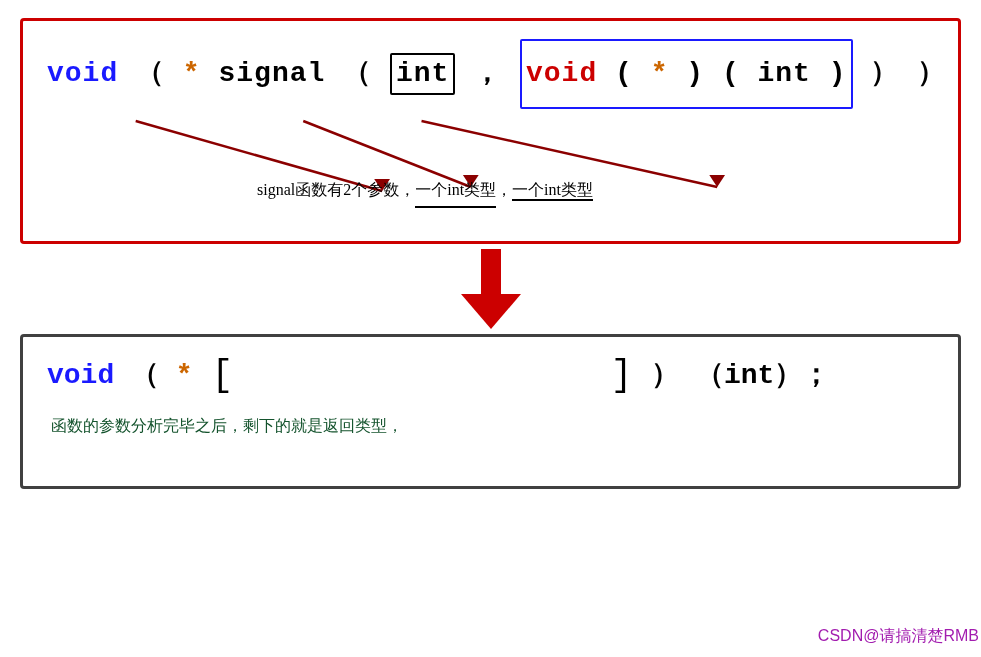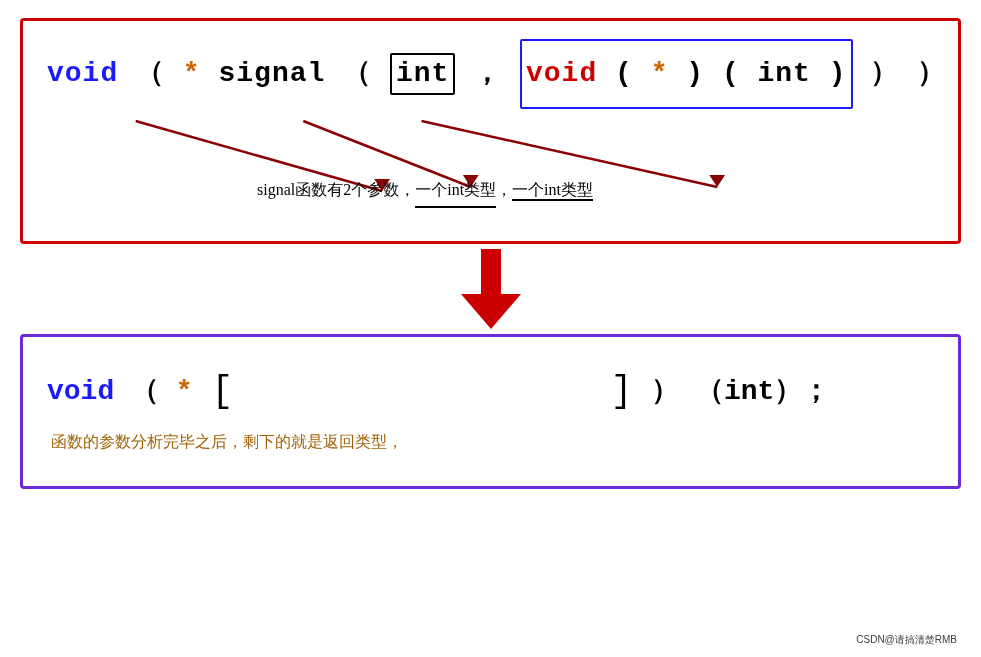--- a/index.html
+++ b/index.html
@@ -86,23 +86,23 @@
       margin: 0;
     }
 
     .down-arrow {
       width: 60px;
       height: 80px;
     }
 
     
     .bottom-box {
-      border: 3px solid #6d28d9;
+      border: 3px solid #404040;
       border-radius: 4px;
-      padding: 34px 24px 24px 24px;
+      padding: 18px 24px 24px 24px;
       background: #fff;
       min-height: 155px;
     }
 
     .bottom-code-line {
       font-size: 28px;
       font-weight: bold;
       color: #000;
       white-space: nowrap;
       margin-bottom: 18px;
@@ -119,33 +119,33 @@
     }
 
     .blank-space {
       display: inline-block;
       width: 340px;
     }
 
     .bottom-annotation {
       font-family: 'SimSun', '宋体', serif;
       font-size: 16px;
-      color: #a16207;
+      color: #14532d;
       line-height: 1.8;
       padding-left: 4px;
     }
 
     
     .watermark {
       position: absolute;
       bottom: 10px;
-      right: 24px;
+      right: 2px;
       font-family: Arial, sans-serif;
-      font-size: 10px;
-      color: #404040;
+      font-size: 16px;
+      color: #a21caf;
     }
   </style>
 </head>
 <body>
 
 <div class="top-box">
 
   <div class="code-line">
     <span class="kw-void">void</span>
     <span> （ </span>

